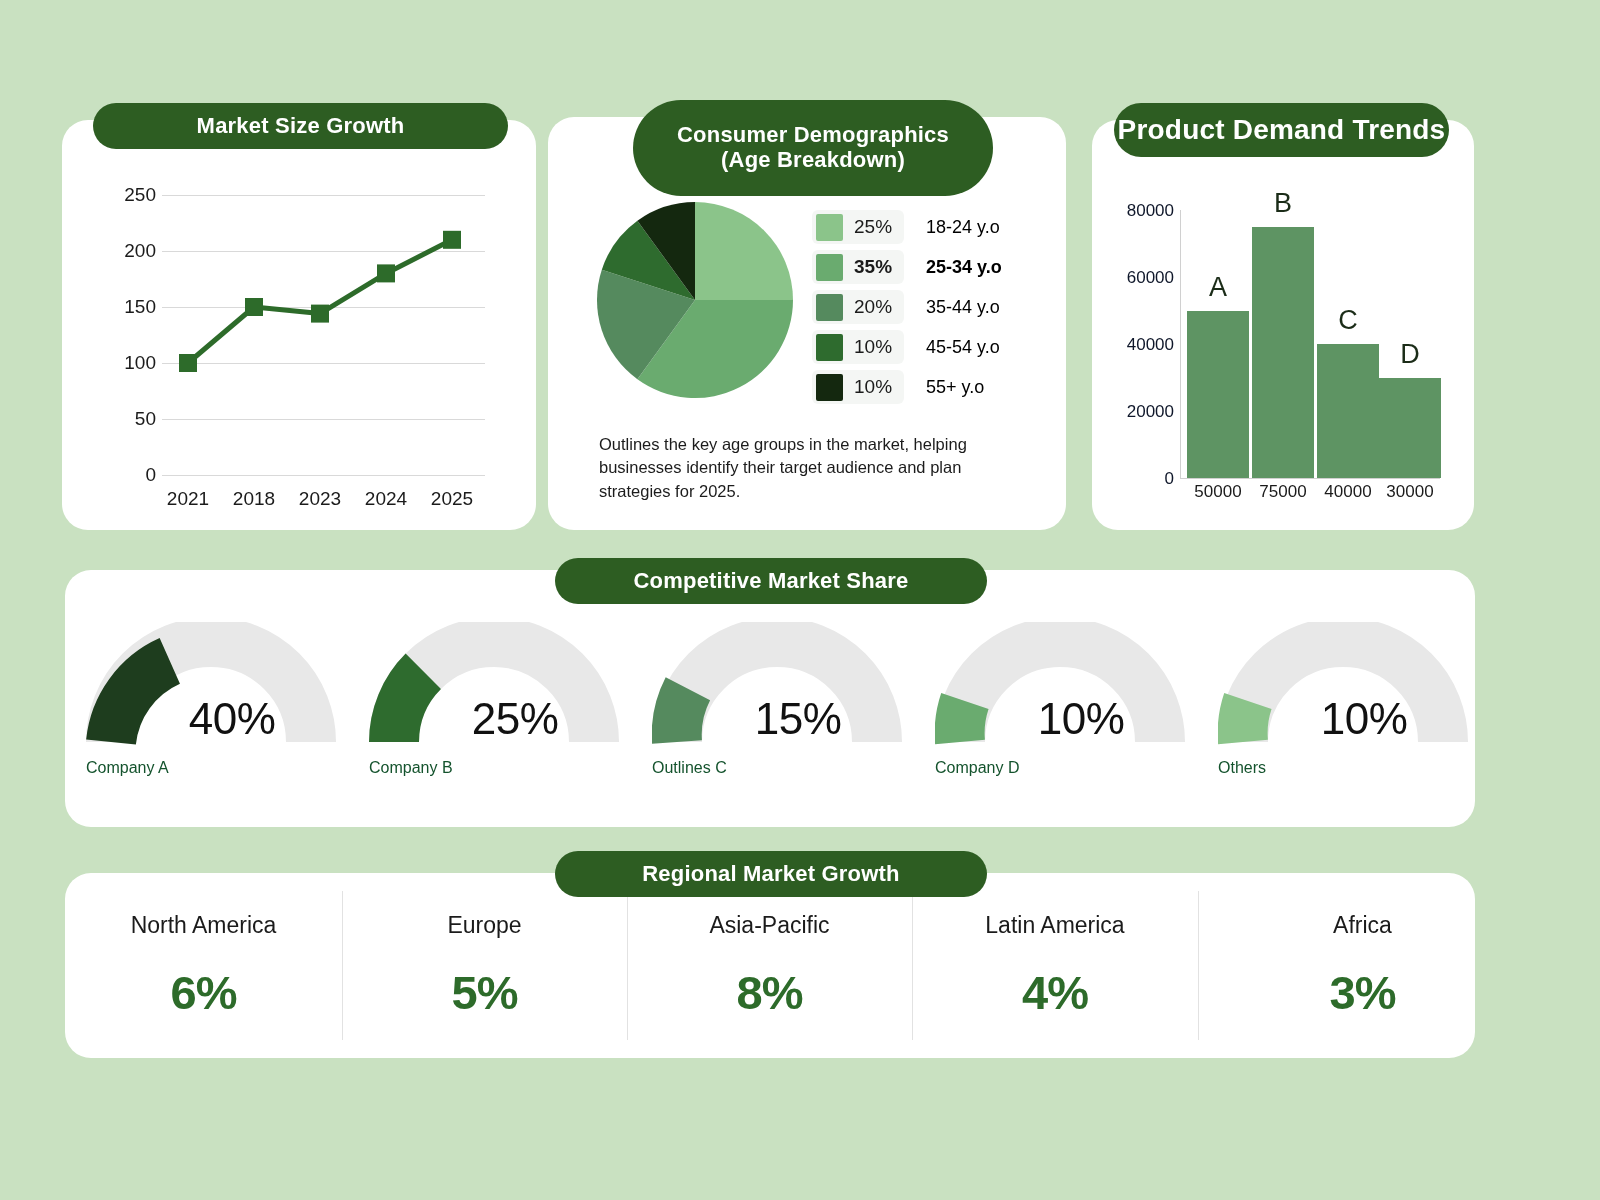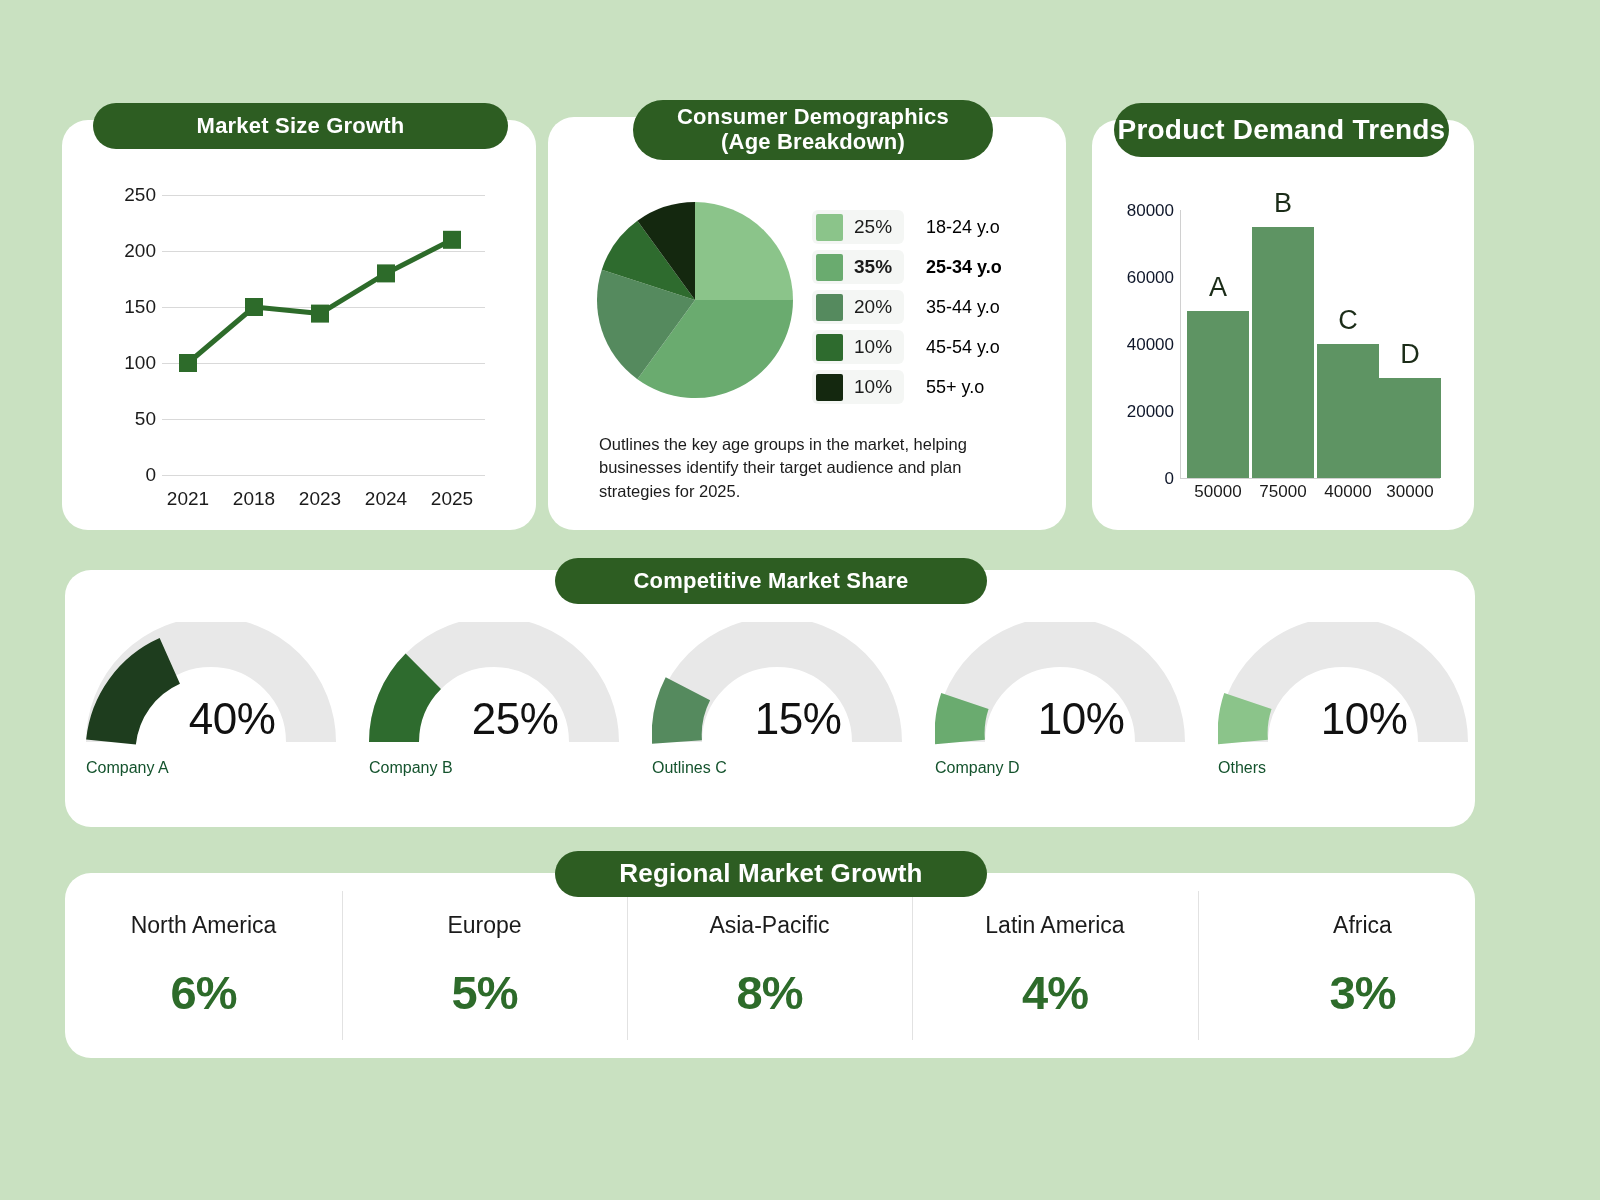--- a/index.html
+++ b/index.html
@@ -152,21 +152,21 @@
 
     <div class="lc-xlabel" style="left:91px; top:338px;">2021</div>
     <div class="lc-xlabel" style="left:157px; top:338px;">2018</div>
     <div class="lc-xlabel" style="left:223px; top:338px;">2023</div>
     <div class="lc-xlabel" style="left:289px; top:338px;">2024</div>
     <div class="lc-xlabel" style="left:355px; top:338px;">2025</div>
   </div>
 
   <div class="card" style="left:548px; top:117px; width:518px; height:413px;"></div>
 
-  <div class="badge" style="left:633px; top:100px; width:360px; height:60px; font-size:22px; flex-direction:column;">
+  <div class="badge" style="left:633px; top:100px; width:360px; height:96px; font-size:22px; flex-direction:column;">
     <span>Consumer Demographics</span>
     <span>(Age Breakdown)</span>
   </div>
 
   <svg width="200" height="200" style="position:absolute; left:595px; top:200px;" viewBox="0 0 200 200">
 
     <path d="M100,100 L100,2 A98,98 0 0,1 198,100 Z" fill="#8bc48a"></path>
 
     <path d="M100,100 L198,100 A98,98 0 0,1 42.4,179.3 Z" fill="#6aab6f"></path>
 
@@ -322,17 +322,17 @@
     <div class="reg-cell" style="left:847px; width:286px;">
       <div class="reg-name">Latin America</div>
       <div class="reg-pct">4%</div>
     </div>
     <div class="reg-cell" style="left:1133px; width:329px;">
       <div class="reg-name">Africa</div>
       <div class="reg-pct">3%</div>
     </div>
   </div>
 
-  <div class="badge" style="left:555px; top:851px; width:432px; height:46px; font-size:26px;">
+  <div class="badge" style="left:555px; top:851px; width:432px; height:46px; font-size:22px;">
     <span>Regional Market Growth</span>
   </div>
 
 </div>
 
 </body></html>

